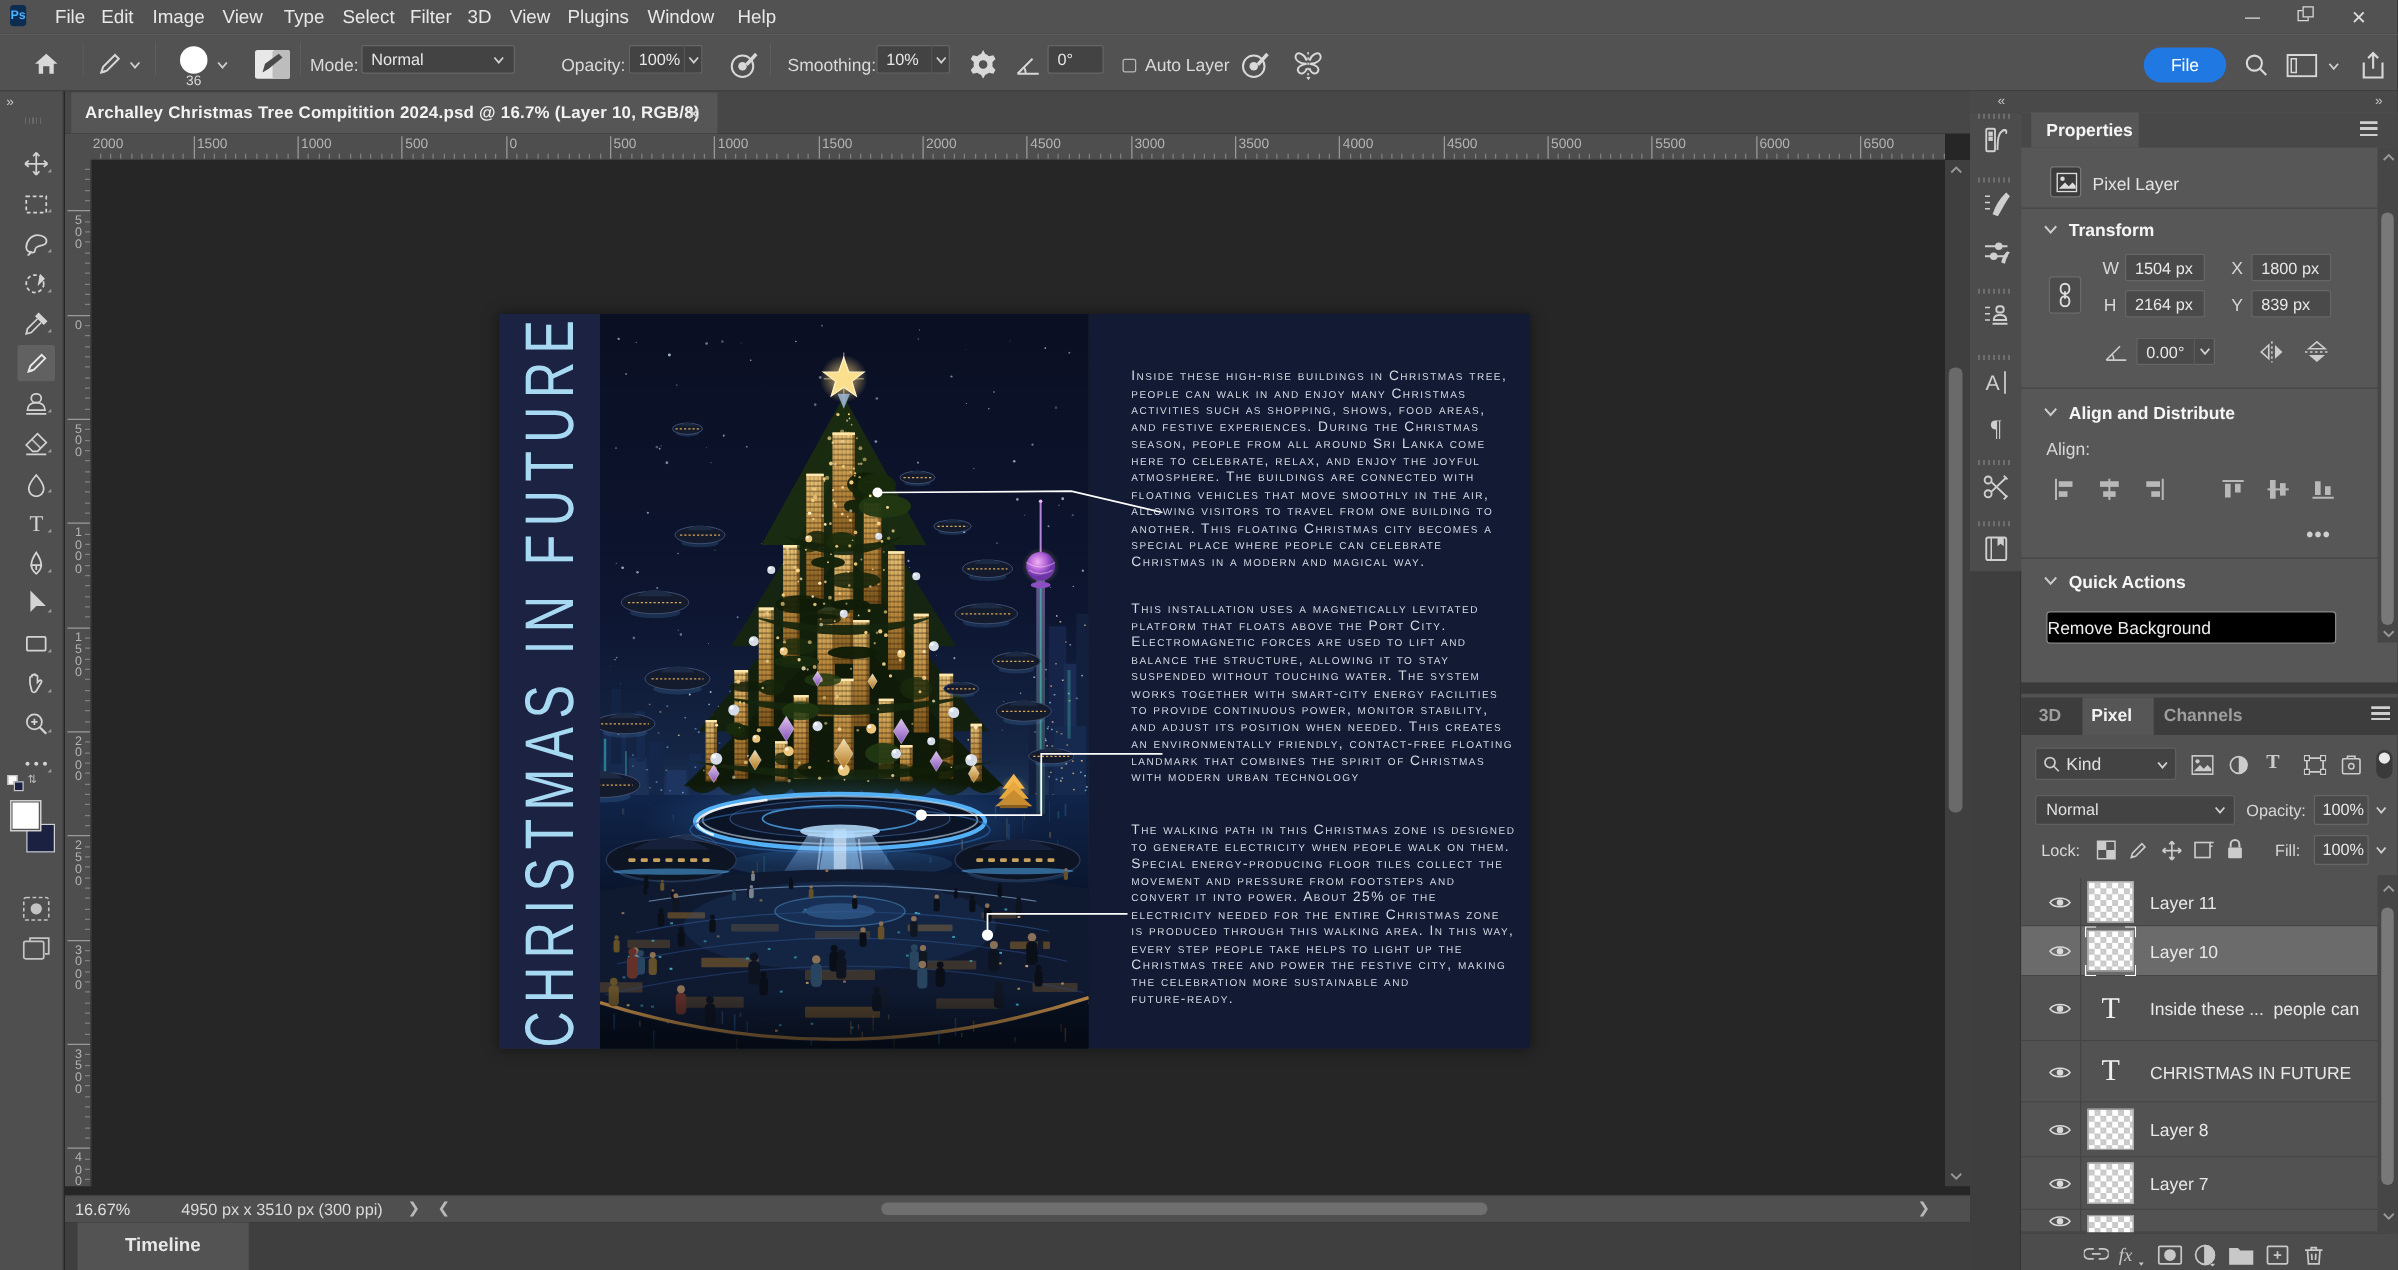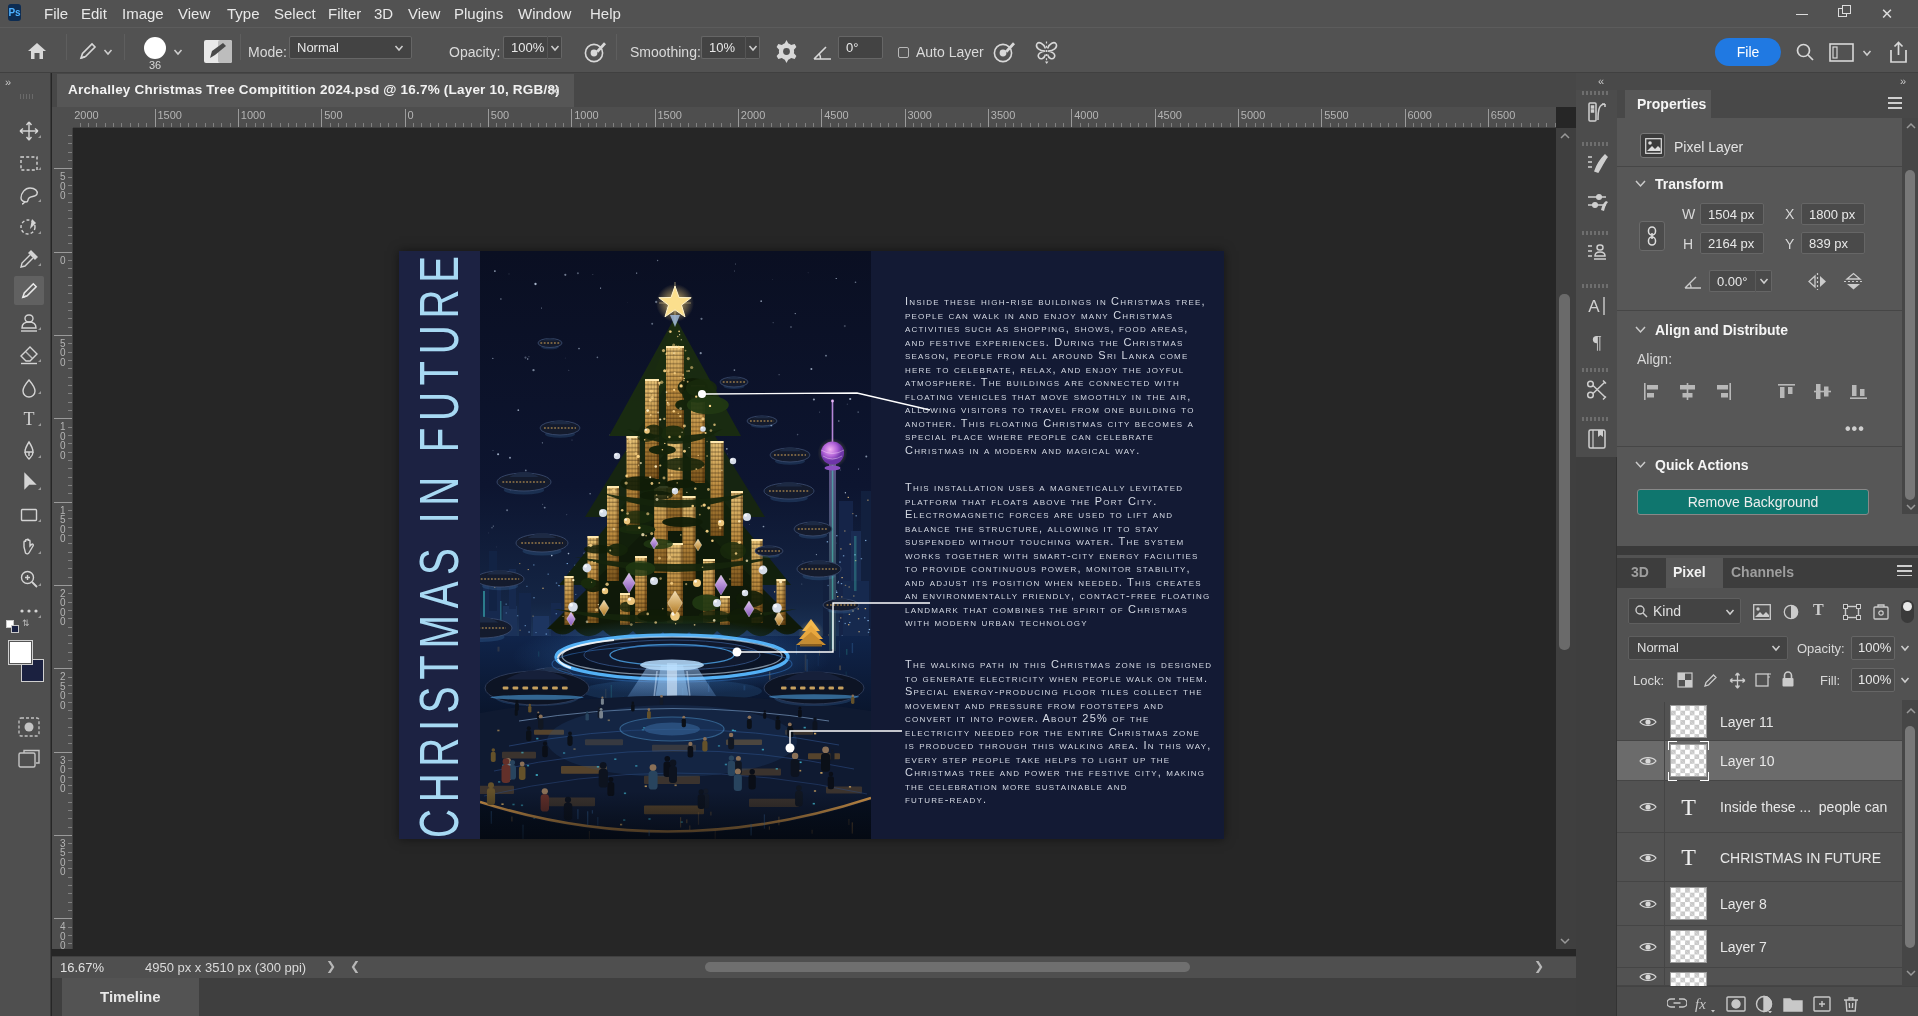--- a/index.html
+++ b/index.html
@@ -873,21 +873,21 @@
     </svg>
   </div>
 <div class="abs" style="left:1845px;top:420px;color:#cfcfcf;font-size:16px;letter-spacing:1px;font-weight:bold">•••</div>
 <div class="abs" style="left:1617px;top:446px;width:301px;height:1px;background:#464646"></div>
 <div class="ic" style="left:1635px;top:460px;width:11px;height:9px">
     <svg width="11" height="9" viewBox="0 0 11 9">
       <path d="M1 2 L5.5 7 L10 2" stroke="#ccc" stroke-width="1.5" fill="none"></path>
     </svg>
   </div>
 <div class="abs" style="left:1655px;top:457px;color:#f5f5f5;font-size:14px;font-weight:bold">Quick Actions</div>
-<div class="abs" style="left:1637px;top:489px;width:232px;height:26px;background:#0f766e;border:1px solid #888;border-radius:3px;color:#eee;font-size:14px;text-align:center;line-height:24px">Remove Background</div>
+<div class="abs" style="left:1637px;top:489px;width:232px;height:26px;background:#000000;border:1px solid #888;border-radius:3px;color:#eee;font-size:14px;line-height:24px">Remove Background</div>
 
 <div class="abs" style="left:1902px;top:118px;width:16px;height:396px;background:#464646"></div>
 <div class="abs" style="left:1905px;top:170px;width:10px;height:330px;background:#787878;border-radius:5px"></div>
 <div class="ic" style="left:1905px;top:121px;width:11px;height:9px">
     <svg width="10" height="8" viewBox="0 0 10 8">
       <path d="M1 6 L5 2 L9 6" stroke="#999" stroke-width="1.5" fill="none"></path>
     </svg>
   </div>
 <div class="ic" style="left:1905px;top:502px;width:11px;height:9px">
     <svg width="10" height="8" viewBox="0 0 10 8">

